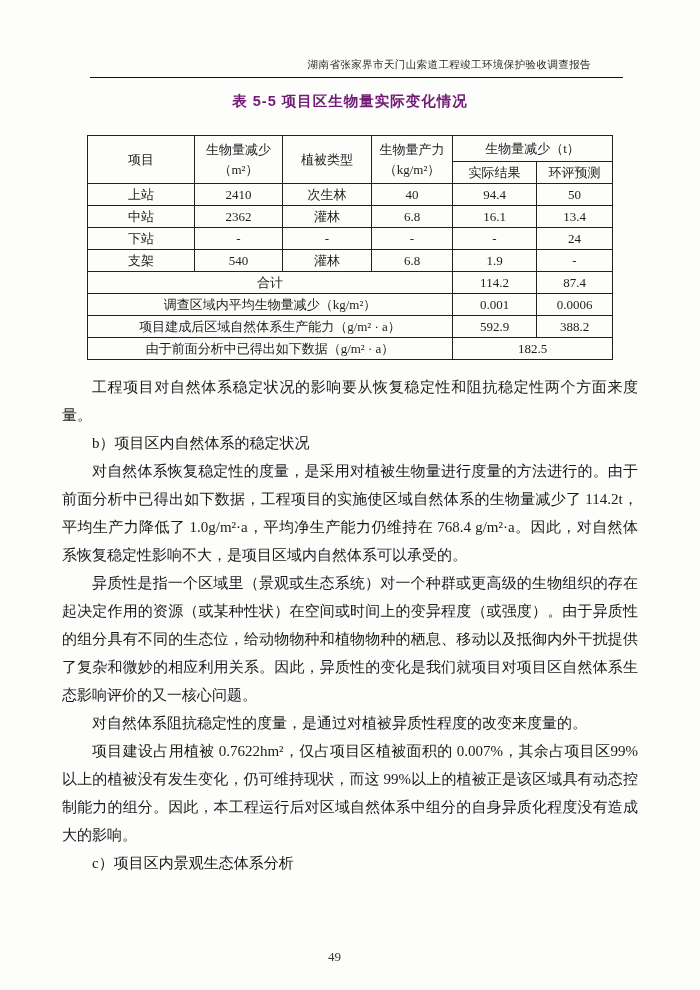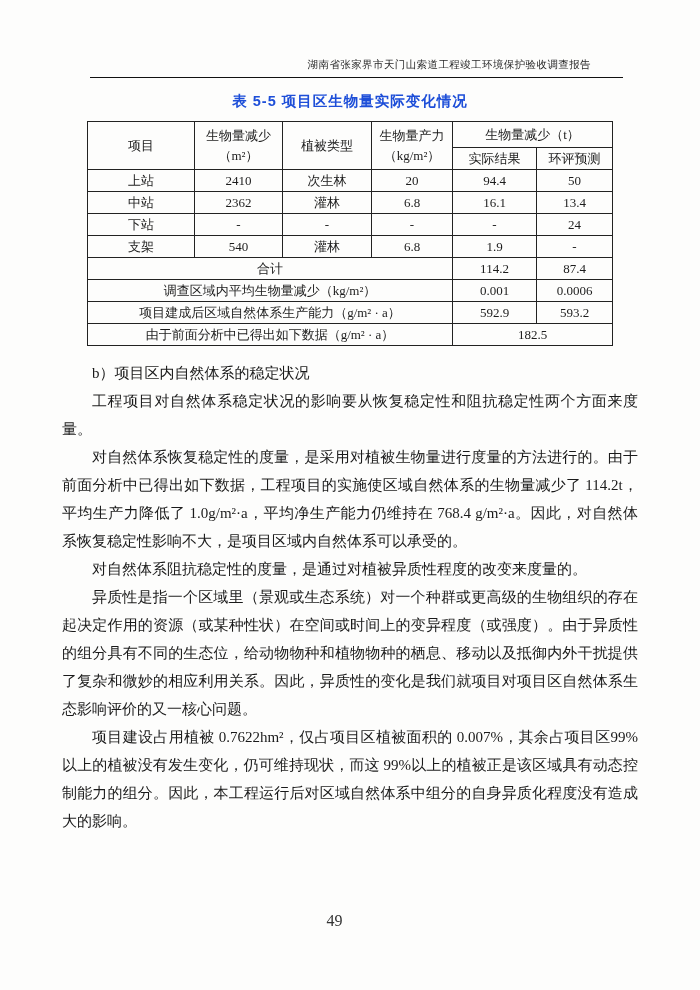--- a/index.html
+++ b/index.html
@@ -24,22 +24,22 @@
   }
 
   .main { position: absolute; top: 90px; left: 62px; width: 576px; }
 
   .table-caption {
     text-align: center;
     font-family: "Liberation Sans", "DejaVu Sans", sans-serif;
     font-weight: bold;
     font-size: 14.5px;
     letter-spacing: 1px;
-    margin: 2px 0 10px 0;
-    color: #1d4ed8;
+    margin: 2px 0 24px 0;
+    color: #701a75;
   }
 
   table.biomass {
     border-collapse: collapse;
     table-layout: fixed;
     width: 525px;
     margin: 0 auto;
     border: 1.6px solid #111;
     padding-left: 40px;
   }
@@ -61,22 +61,22 @@
   .body-text {
     margin-top: 13px;
     font-size: 15px;
     line-height: 28px;
     text-align: justify;
     color: #1a1a1a;
   }
   .body-text p { margin: 0; text-indent: 2em; }
 
   .page-number {
-    position: absolute; top: 912px; left: 0; width: 100%;
-    text-align: center; font-size: 16px; color: #333;
+    position: absolute; top: 949px; left: 0; width: 100%;
+    text-align: center; font-size: 13px; color: #333;
   }
 </style>
 </head>
 <body>
 
 <div class="page">
 
   <div class="doc-header">湖南省张家界市天门山索道工程竣工环境保护验收调查报告</div>
   <div class="header-rule"></div>
 
@@ -105,21 +105,21 @@
         </tr>
         <tr class="hdr-sub">
           <th>实际结果</th>
           <th>环评预测</th>
         </tr>
 
         <tr class="trow">
           <td>上站</td>
           <td>2410</td>
           <td>次生林</td>
-          <td>20</td>
+          <td>40</td>
           <td>94.4</td>
           <td>50</td>
         </tr>
         <tr class="trow">
           <td>中站</td>
           <td>2362</td>
           <td>灌林</td>
           <td>6.8</td>
           <td>16.1</td>
           <td>13.4</td>
@@ -147,35 +147,36 @@
           <td>87.4</td>
         </tr>
         <tr class="trow">
           <td colspan="4">调查区域内平均生物量减少（kg/m²）</td>
           <td>0.001</td>
           <td>0.0006</td>
         </tr>
         <tr class="trow">
           <td colspan="4">项目建成后区域自然体系生产能力（g/m² · a）</td>
           <td>592.9</td>
-          <td>593.2</td>
+          <td>388.2</td>
         </tr>
         <tr class="trow">
           <td colspan="4">由于前面分析中已得出如下数据（g/m² · a）</td>
           <td colspan="2">182.5</td>
         </tr>
       </tbody>
     </table>
 
     <div class="body-text">
+      <p>工程项目对自然体系稳定状况的影响要从恢复稳定性和阻抗稳定性两个方面来度量。</p>
       <p>b）项目区内自然体系的稳定状况</p>
-      <p>工程项目对自然体系稳定状况的影响要从恢复稳定性和阻抗稳定性两个方面来度量。</p>
       <p>对自然体系恢复稳定性的度量，是采用对植被生物量进行度量的方法进行的。由于前面分析中已得出如下数据，工程项目的实施使区域自然体系的生物量减少了 114.2t，平均生产力降低了 1.0g/m²·a，平均净生产能力仍维持在 768.4 g/m²·a。因此，对自然体系恢复稳定性影响不大，是项目区域内自然体系可以承受的。</p>
+      <p>异质性是指一个区域里（景观或生态系统）对一个种群或更高级的生物组织的存在起决定作用的资源（或某种性状）在空间或时间上的变异程度（或强度）。由于异质性的组分具有不同的生态位，给动物物种和植物物种的栖息、移动以及抵御内外干扰提供了复杂和微妙的相应利用关系。因此，异质性的变化是我们就项目对项目区自然体系生态影响评价的又一核心问题。</p>
       <p>对自然体系阻抗稳定性的度量，是通过对植被异质性程度的改变来度量的。</p>
-      <p>异质性是指一个区域里（景观或生态系统）对一个种群或更高级的生物组织的存在起决定作用的资源（或某种性状）在空间或时间上的变异程度（或强度）。由于异质性的组分具有不同的生态位，给动物物种和植物物种的栖息、移动以及抵御内外干扰提供了复杂和微妙的相应利用关系。因此，异质性的变化是我们就项目对项目区自然体系生态影响评价的又一核心问题。</p>
       <p>项目建设占用植被 0.7622hm²，仅占项目区植被面积的 0.007%，其余占项目区99%以上的植被没有发生变化，仍可维持现状，而这 99%以上的植被正是该区域具有动态控制能力的组分。因此，本工程运行后对区域自然体系中组分的自身异质化程度没有造成大的影响。</p>
+      <p>c）项目区内景观生态体系分析</p>
     </div>
 
   </div>
 
   <div class="page-number">49</div>
 
 </div>
 
 </body></html>

